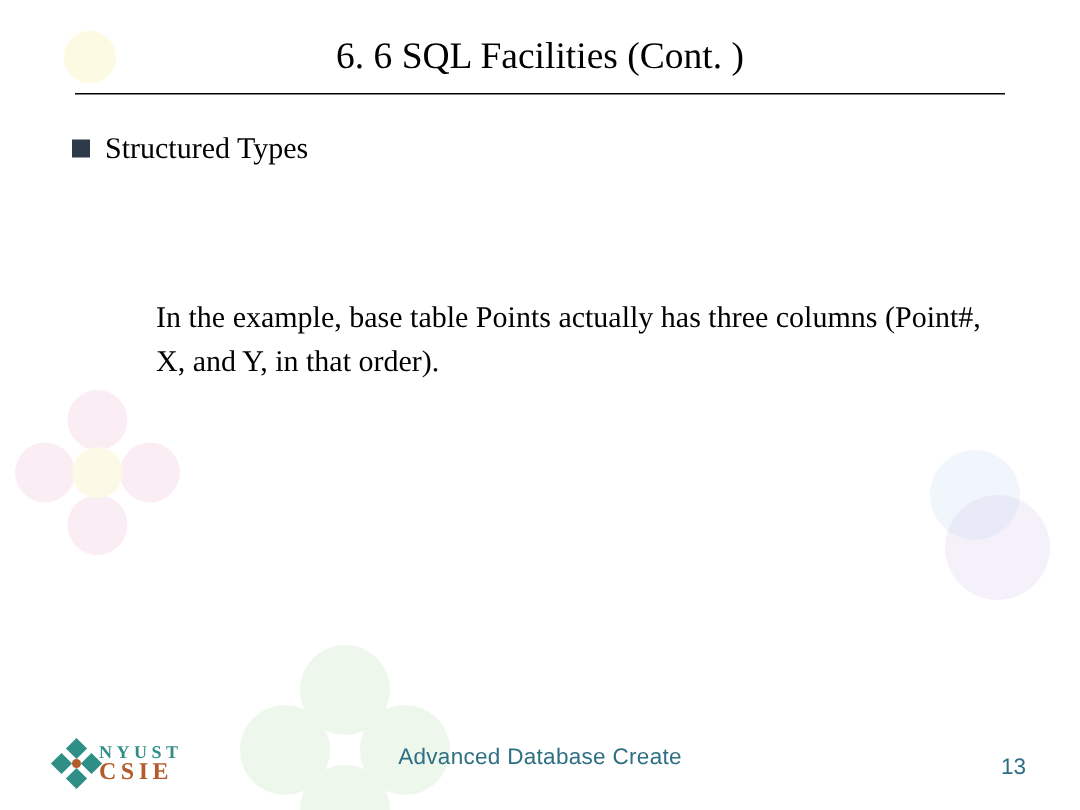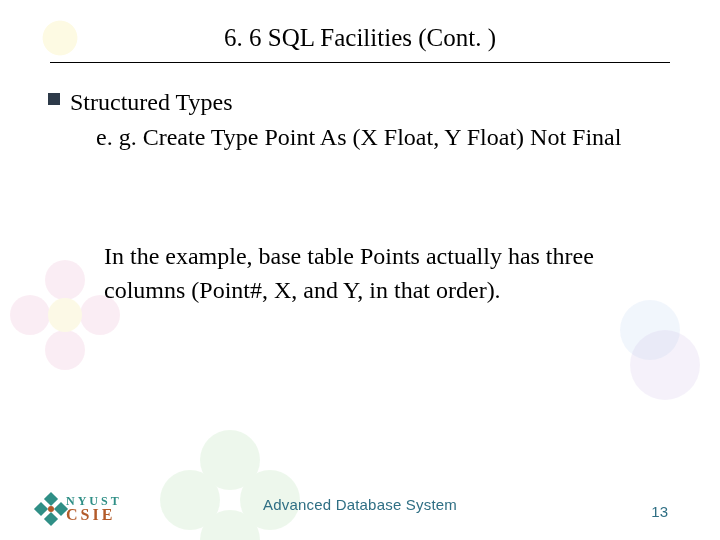--- a/index.html
+++ b/index.html
@@ -29,41 +29,41 @@
     font-size: 25px;
     color: #000;
     padding: 0 6px 4px 6px;
   }
   .title-rule {
     height: 0;
     border-bottom: 1.5px solid #000;
     margin: 0 4px 22px 4px;
   }
 
-  .content { font-size: 24px; color: #000; line-height: 1.45; padding-left: 2px; }
+  .content { font-size: 20px; color: #000; line-height: 1.45; padding-left: 2px; }
   .bullet-row { display: flex; align-items: flex-start; }
   .bullet-box {
     width: 12px; height: 12px; background: #2d3a49;
     margin-top: 8px; margin-right: 10px; flex: 0 0 auto;
   }
   .indent1 { padding-left: 48px; }
   .indent2 { padding-left: 80px; }
   .para { padding-left: 56px; padding-right: 20px; margin-top: 36px; }
 
   .footer {
     position: absolute; left: 0; right: 0; bottom: 20px;
     height: 24px;
   }
   .footer-center {
     position: absolute; left: 0; right: 0; text-align: center;
     font-family: Arial, Helvetica, sans-serif;
     font-size: 15px; color: #2f6f84; letter-spacing: 0.2px;
   }
   .footer-num {
-    position: absolute; right: 52px; bottom: 0;
+    position: absolute; right: 36px; bottom: 0;
     font-family: Arial, Helvetica, sans-serif;
     font-size: 15px; color: #2f6f84;
   }
 
   .logo {
     position: absolute; left: 36px; bottom: 16px;
     display: flex; align-items: center; gap: 0;
   }
   .emblem { width: 30px; height: 30px; position: relative; }
   .emblem .sq { position:absolute; width:10px; height:10px; background:#2f8f86; }
@@ -102,21 +102,20 @@
   <div class="title-wrap">
     <div class="title">6. 6    SQL Facilities (Cont. )</div>
   </div>
   <div class="title-rule"></div>
 
   <div class="content">
     <div class="bullet-row">
       <div class="bullet-box"></div>
       <div>Structured Types</div>
     </div>
-    <div class="indent1">e. g. Create Type Point As (X Float, Y Float) Not Final</div>
 
     <div class="spacer-md"></div>
 
 
     <div class="spacer-md"></div>
 
     <div class="para">In the example, base table Points actually has three columns (Point#, X, and Y, in that order).</div>
   </div>
 
   <div class="logo">
@@ -127,17 +126,17 @@
         <div class="sq"></div>
       <div class="dot"></div>
     </div>
     <div class="logo-text">
       <div class="l1">NYUST</div>
       <div class="l2">CSIE</div>
     </div>
   </div>
 
   <div class="footer">
-    <div class="footer-center">Advanced Database System</div>
+    <div class="footer-center">Advanced Database Create</div>
     <div class="footer-num">13</div>
   </div>
 
 </div>
 
 </body></html>

